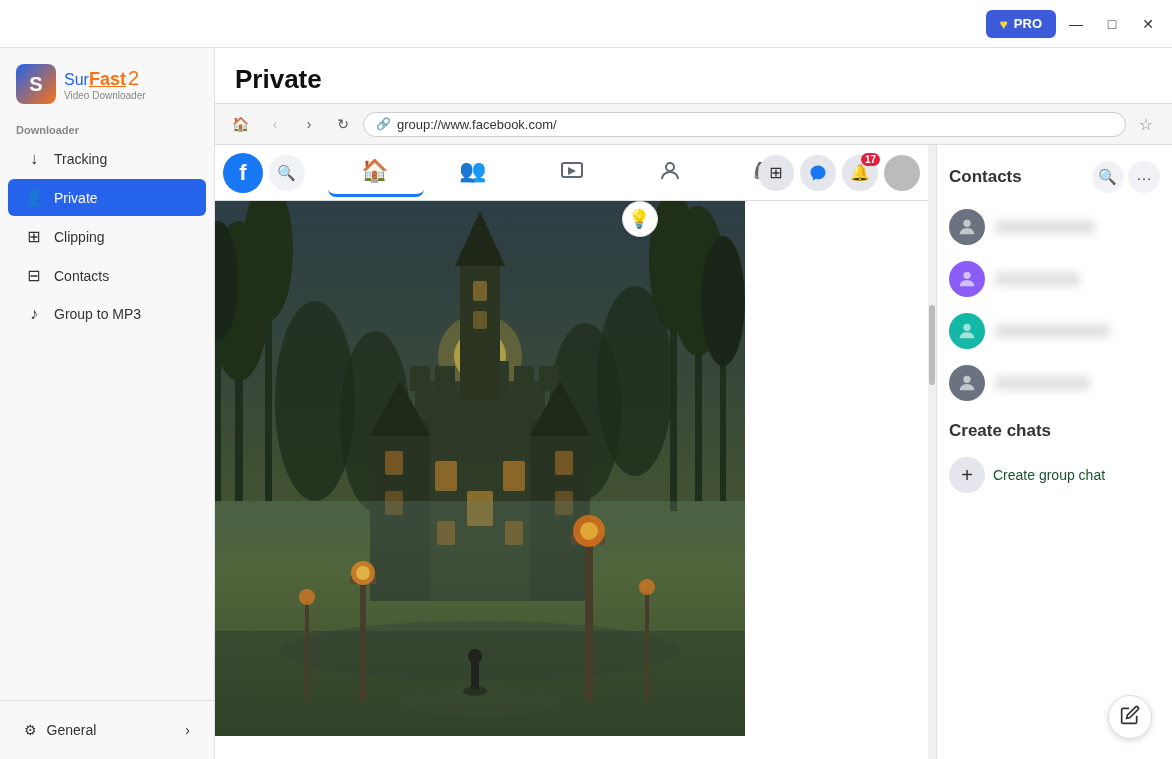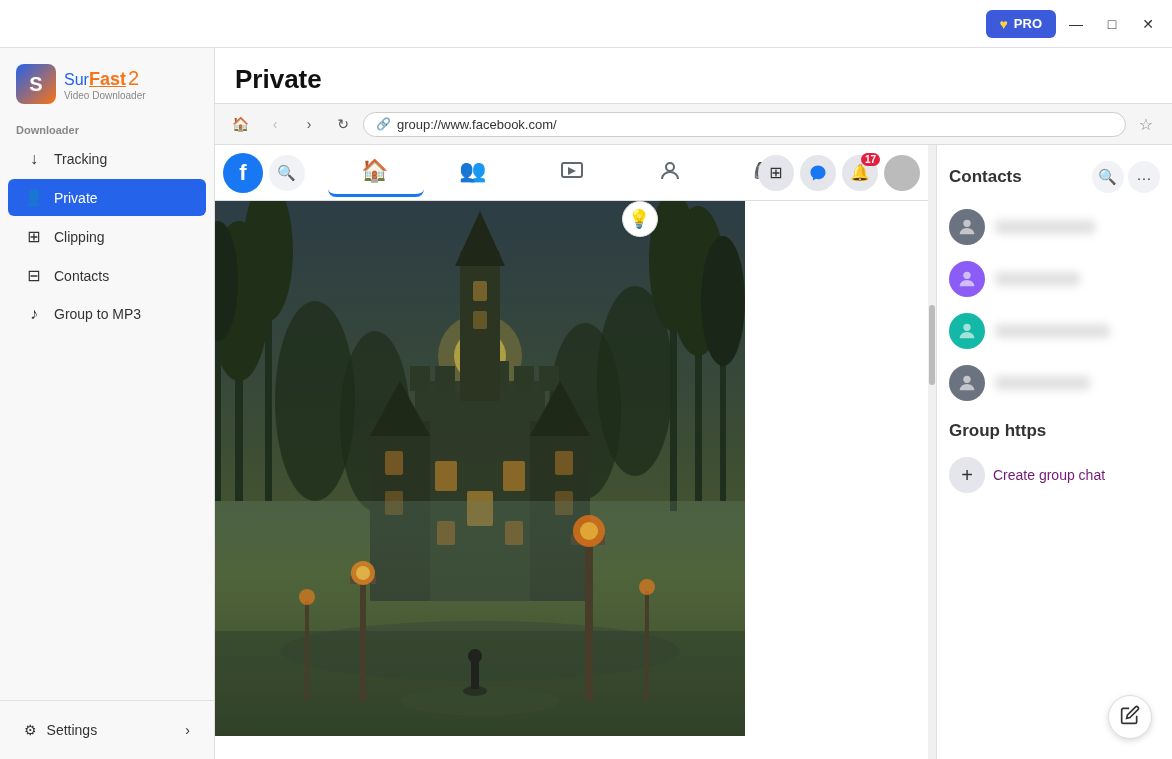--- a/index.html
+++ b/index.html
@@ -216,21 +216,21 @@
     .create-group-btn {
       display: flex; align-items: center; gap: 8px;
       padding: 8px 12px; cursor: pointer;
     }
     .plus-circle {
       width: 36px; height: 36px; background: #e4e6eb; border-radius: 50%;
       display: flex; align-items: center; justify-content: center;
       font-size: 20px; color: #333; font-weight: 400;
     }
     .create-group-label {
-      font-size: 14px; color: #701a75; font-weight: 500;
+      font-size: 14px; color: #14532d; font-weight: 500;
     }
 
     
     .fb-scrollbar {
       width: 8px; background: #f0f0f0;
       display: flex; flex-direction: column;
     }
     .fb-scrollbar-thumb {
       width: 6px; height: 80px; background: #bbb; border-radius: 4px;
       margin: 2px auto; margin-top: 160px;
@@ -307,21 +307,21 @@
 
   <div class="sidebar-item">
     <span class="icon">♪</span>
     <span>Group to MP3</span>
   </div>
 
   <div class="sidebar-bottom">
     <div class="settings-item">
       <div class="settings-left">
         <span>⚙</span>
-        <span>Settings</span>
+        <span>General</span>
       </div>
       <span>›</span>
     </div>
   </div>
 </div>
 
 <div class="main">
   <div class="page-title">Private</div>
 
   <div class="browser-bar">
@@ -536,21 +536,21 @@
       <div class="contact-item">
         <div class="contact-avatar gray">
           <svg width="22" height="22" viewBox="0 0 24 24" fill="rgba(255,255,255,0.6)">
             <circle cx="12" cy="8" r="4"></circle>
               <path d="M4 20c0-4 3.6-7 8-7s8 3 8 7"></path>
           </svg>
         </div>
         <div class="blurred-name" style="width:95px;"></div>
       </div>
 
-      <div class="group-chats-header">Group https</div>
+      <div class="group-chats-header">Create chats</div>
 
       <div class="create-group-btn">
         <div class="plus-circle">+</div>
         <span class="create-group-label">Create group chat</span>
       </div>
     </div>
   </div>
 </div>
 
 <button class="compose-btn">

